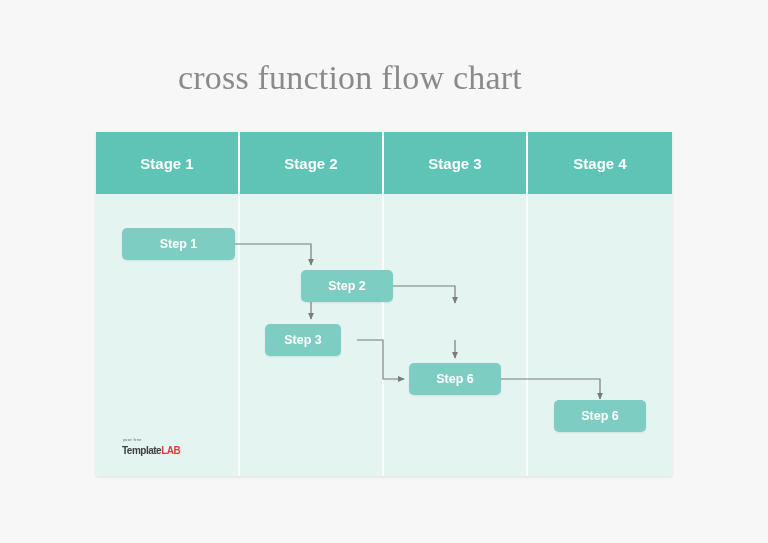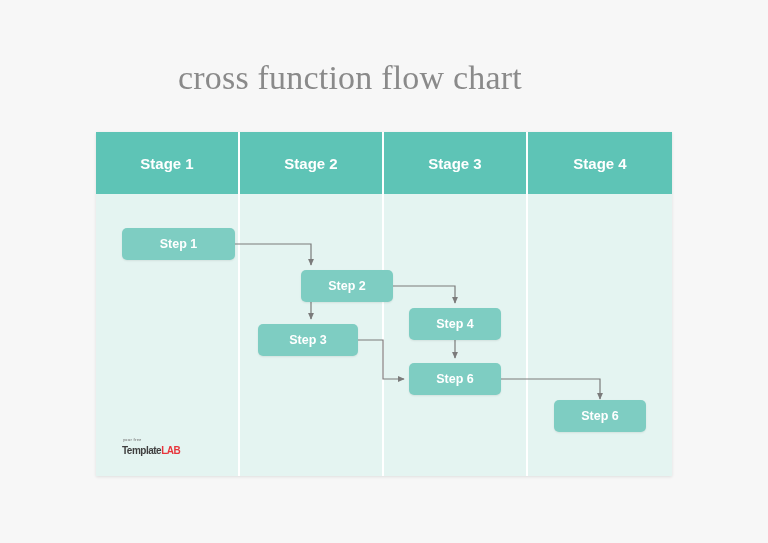--- a/index.html
+++ b/index.html
@@ -104,21 +104,21 @@
     font-weight: bold;
     display: flex;
     align-items: center;
     justify-content: center;
     box-shadow: 0 1px 2px rgba(0,0,0,0.08);
     pointer-events: auto;
   }
 
   #step-1 { left: 26px;  top: 96px;  width: 113px; height: 32px; }
   #step-2 { left: 169px; top: 138px; width: 92px; height: 32px; margin-left: 36px; }
-  #step-3 { left: 162px; top: 192px; width: 100px; height: 32px; }
+  #step-3 { left: 169px; top: 192px; width: 76px; height: 32px; }
   #step-4 { left: 313px; top: 176px; width: 92px; height: 32px; }
   #step-5 { left: 313px; top: 231px; width: 92px; height: 32px; }
   #step-6 { left: 458px; top: 268px; width: 92px; height: 32px; }
 
   #logo {
     position: absolute;
     left: 26px;
     top: 306px;
     width: 100px;
     pointer-events: auto;
@@ -180,21 +180,20 @@
       <path d="M261,208 L287,208 L287,247 L308,247" fill="none" stroke="#7b7b7b" stroke-width="1.2" marker-end="url(#arrowhead)"></path>
 
       <path d="M359,208 L359,226" fill="none" stroke="#7b7b7b" stroke-width="1.2" marker-end="url(#arrowhead)"></path>
 
       <path d="M405,247 L504,247 L504,267" fill="none" stroke="#7b7b7b" stroke-width="1.2" marker-end="url(#arrowhead)"></path>
     </svg>
 
     <div class="step-box" id="step-1">Step 1</div>
     <div class="step-box" id="step-2">Step 2</div>
     <div class="step-box" id="step-3">Step 3</div>
-    <div class="step-box" id="step-4">Step 4</div>
     <div class="step-box" id="step-5">Step 6</div>
     <div class="step-box" id="step-6">Step 6</div>
 
     <div id="logo">
       <div id="logo-tagline">your free</div>
       <div id="logo-wordmark"><span id="logo-template">Template</span><span id="logo-lab">LAB</span></div>
     </div>
 
   </div>
 </div>

